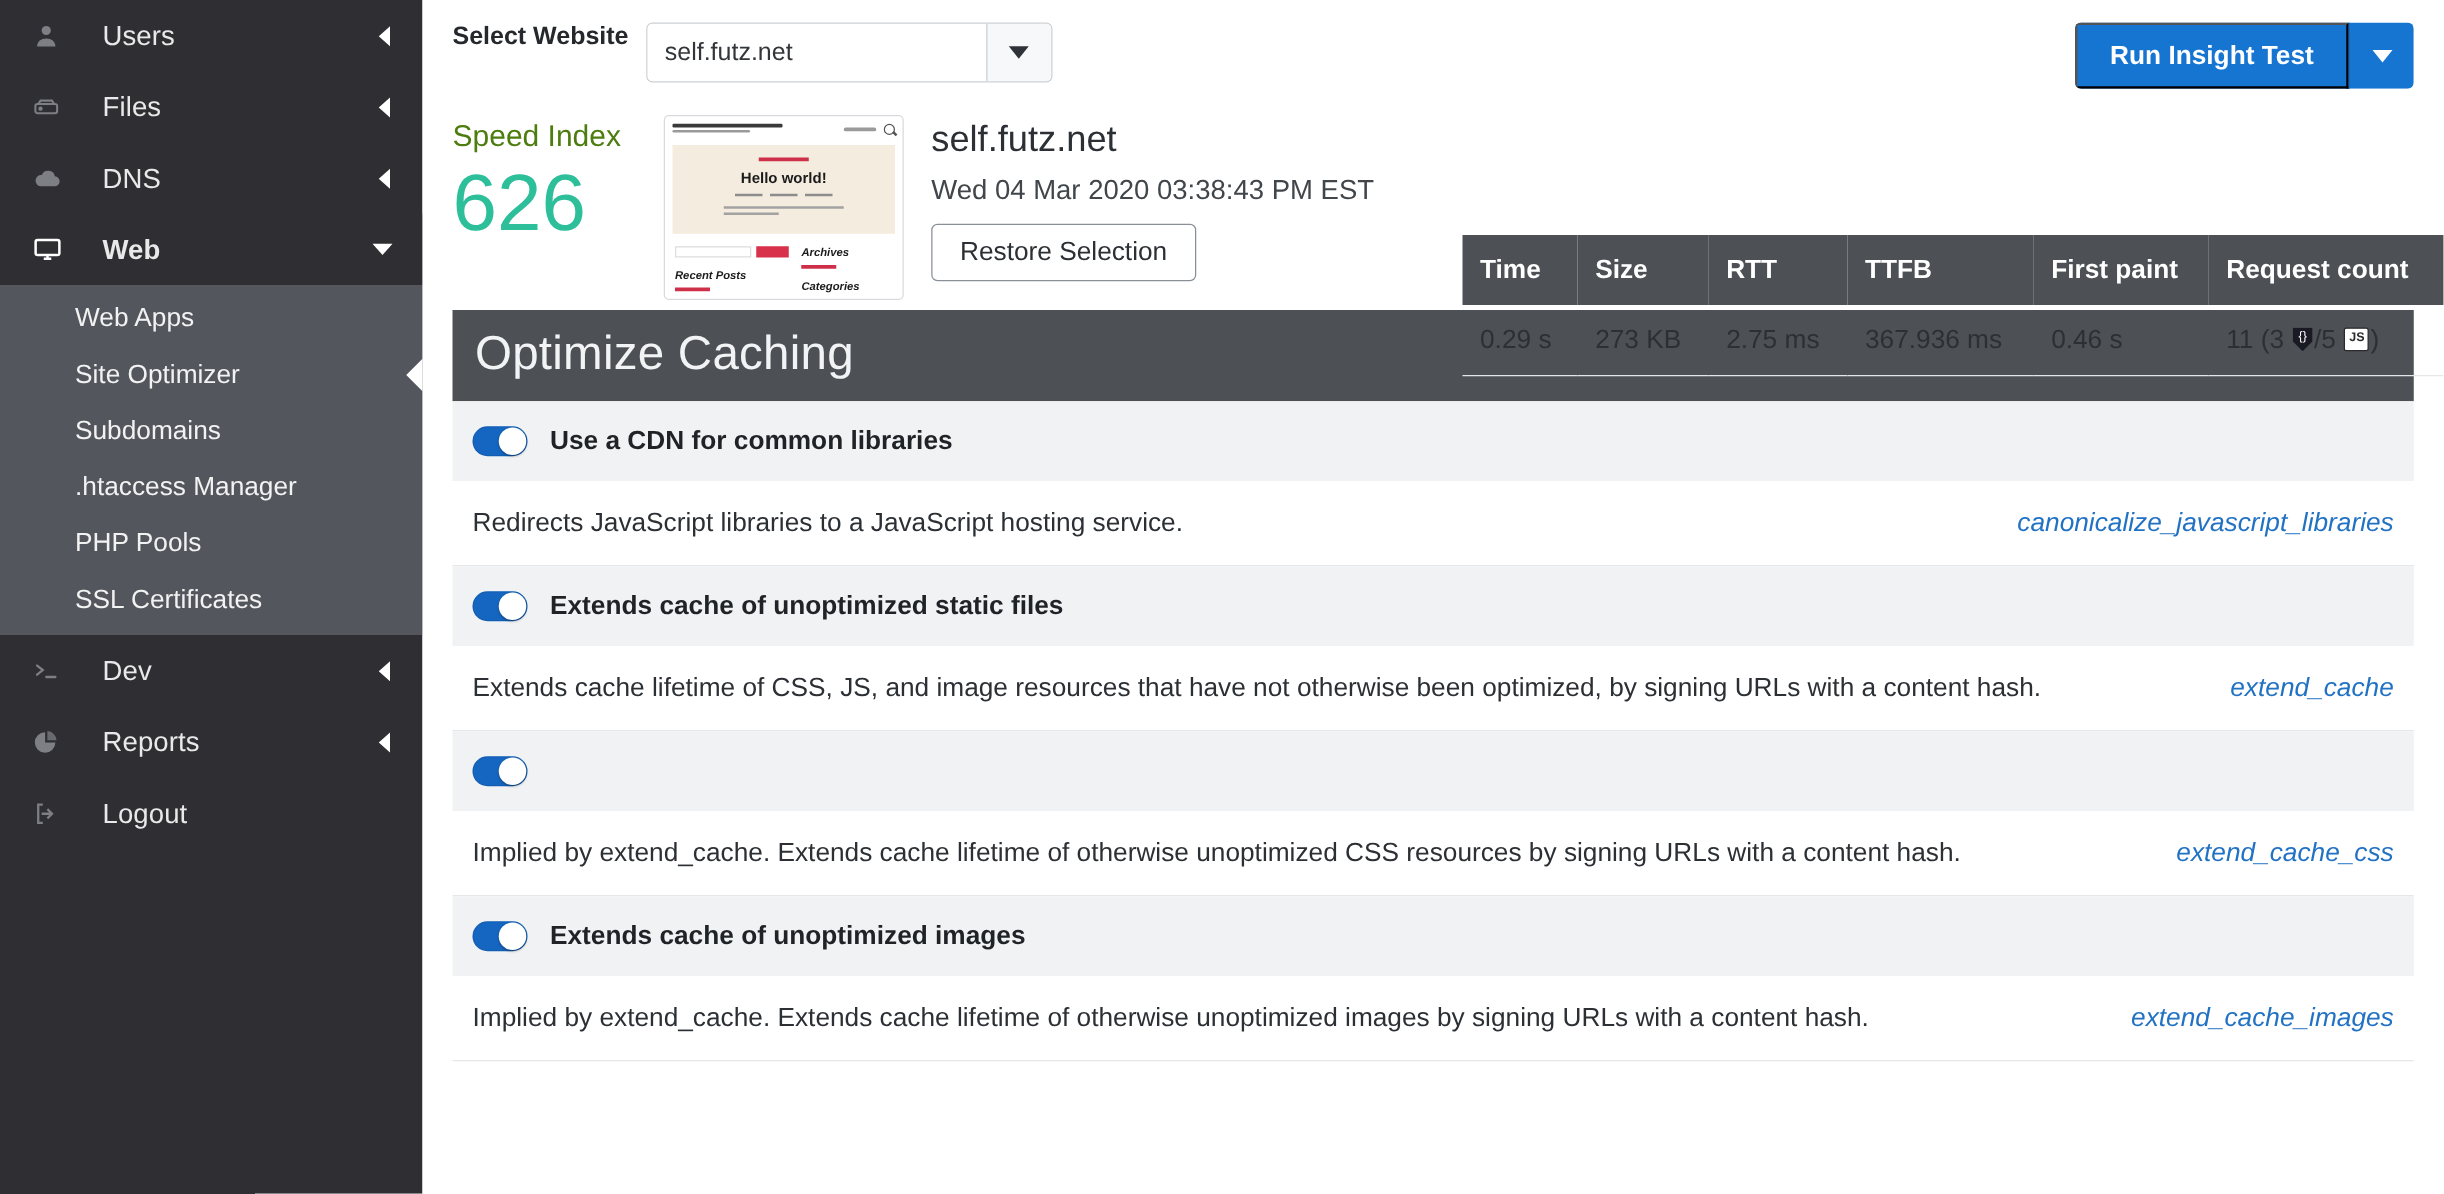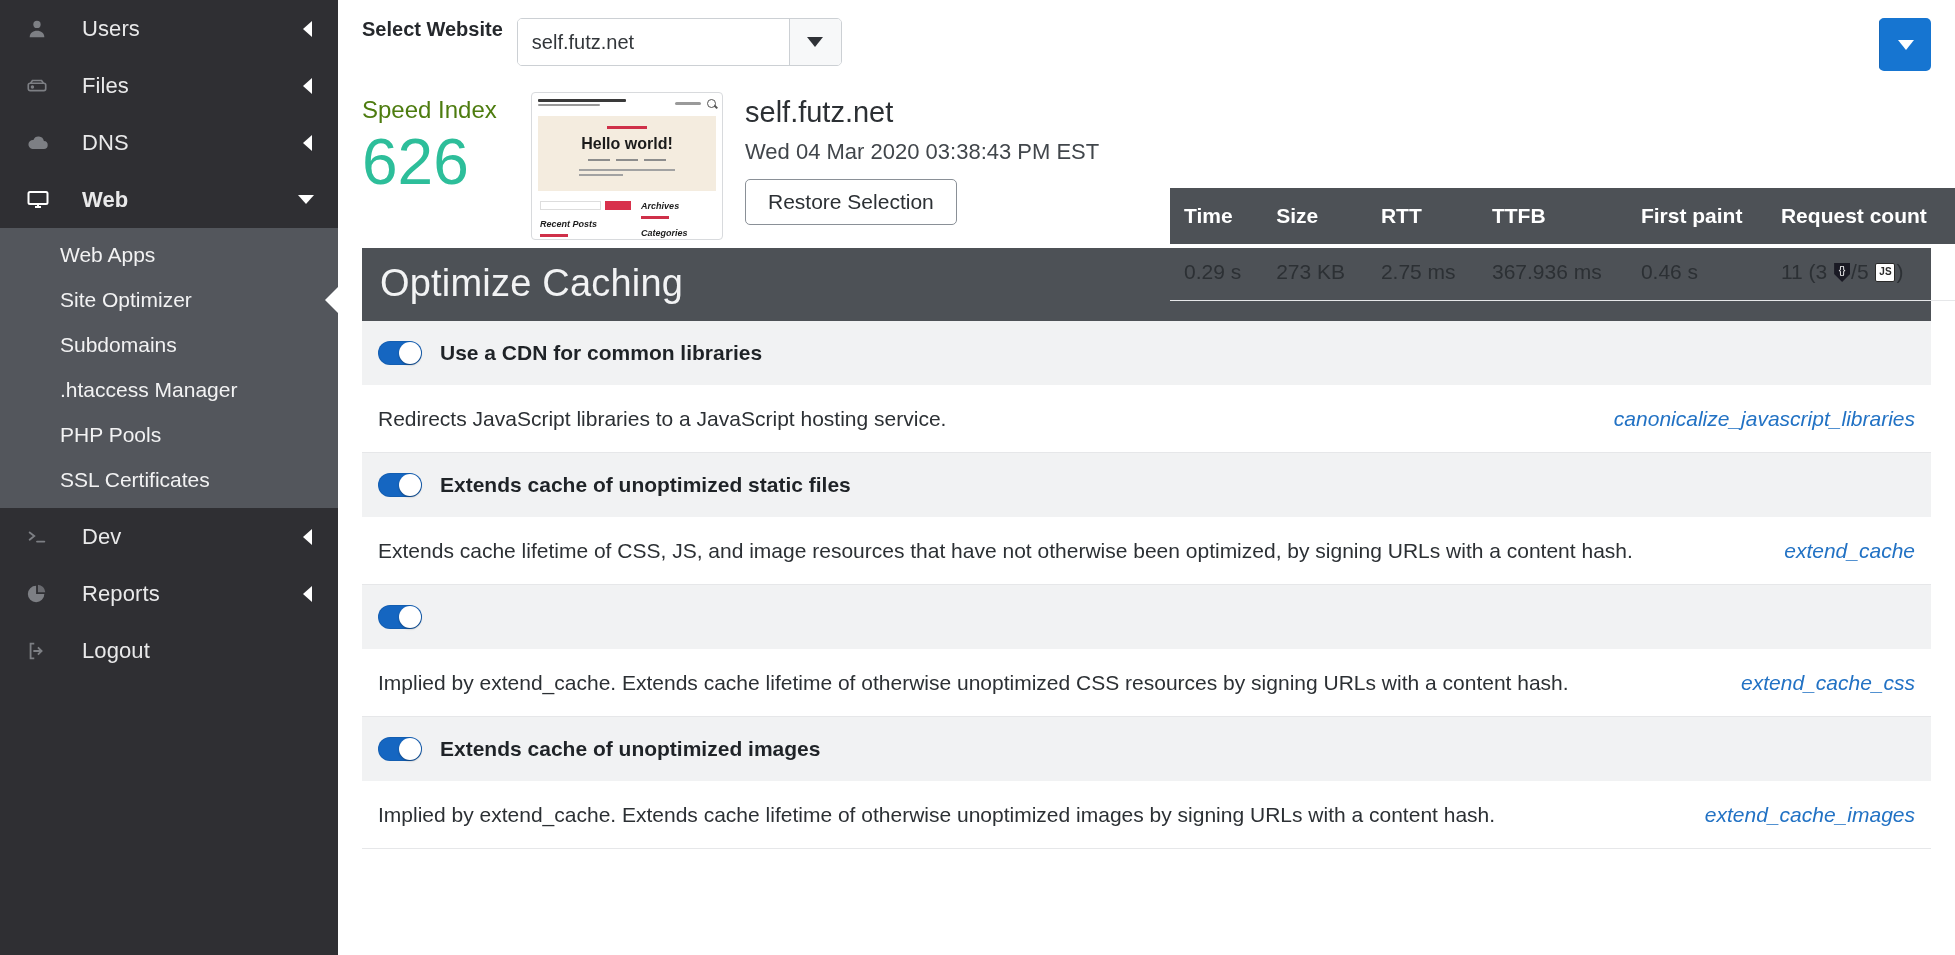--- a/index.html
+++ b/index.html
@@ -177,21 +177,21 @@
   .th-line.sm { background:#9a9a9a; height:2px; }
   .th-nav { display:flex; gap:6px; align-items:center; }
   .th-pill { width:26px; height:3px; background:#9a9a9a; border-radius:2px;}
   .th-mag { width:9px; height:9px; border:1.5px solid #555; border-radius:50%; position:relative;}
   .th-mag:after{content:"";position:absolute;width:4px;height:1.5px;background:#555;transform:rotate(45deg);right:-3px;bottom:0;}
   .th-hero {
     background: #f4ecdf; margin-top: 8px; padding: 10px 8px 12px;
     text-align: center;
   }
   .th-cat { width: 40px; height: 3px; background:#cf3049; margin: 0 auto 6px; }
-  .th-h1 { font-size: 16px; font-weight: bold; color:#1b1b1b; }
+  .th-h1 { font-size: 12px; font-weight: bold; color:#1b1b1b; }
   .th-meta { display:flex; gap:6px; justify-content:center; margin-top:6px;}
   .th-meta span { width:22px; height:2px; background:#8d8d8d; }
   .th-par { margin: 8px auto 0; width: 96px; }
   .th-par i { display:block; height:2px; background:#a2a2a2; margin-bottom:3px;}
   .th-par i:last-child{ width: 44px; }
   .th-cols { display:flex; margin-top:10px; gap:10px; padding: 0 2px;}
   .th-c1 { flex: 1.25; }
   .th-c2 { flex: 1; }
   .th-search { display:flex; gap:4px; align-items:center;}
   .th-inp { flex:1; height:9px; border:1px solid #ddd; background:#fff;}
@@ -412,20 +412,21 @@
     <div class="topbar">
       <span class="select-label">Select Website</span>
       <div class="select-wrap">
         <span class="select-value">self.futz.net</span>
         <span class="select-btn">
           <span class="tri-down"></span>
         </span>
       </div>
       <div class="topbar-spacer"></div>
       <div class="run-group">
+        <button class="run-btn">Run Insight Test</button>
         <span class="run-caret">
           <span class="tri-down-white"></span>
         </span>
       </div>
     </div>
 
     <div class="summary">
 
       <div class="speed-block">
         <div class="speed-title">Speed Index</div>

